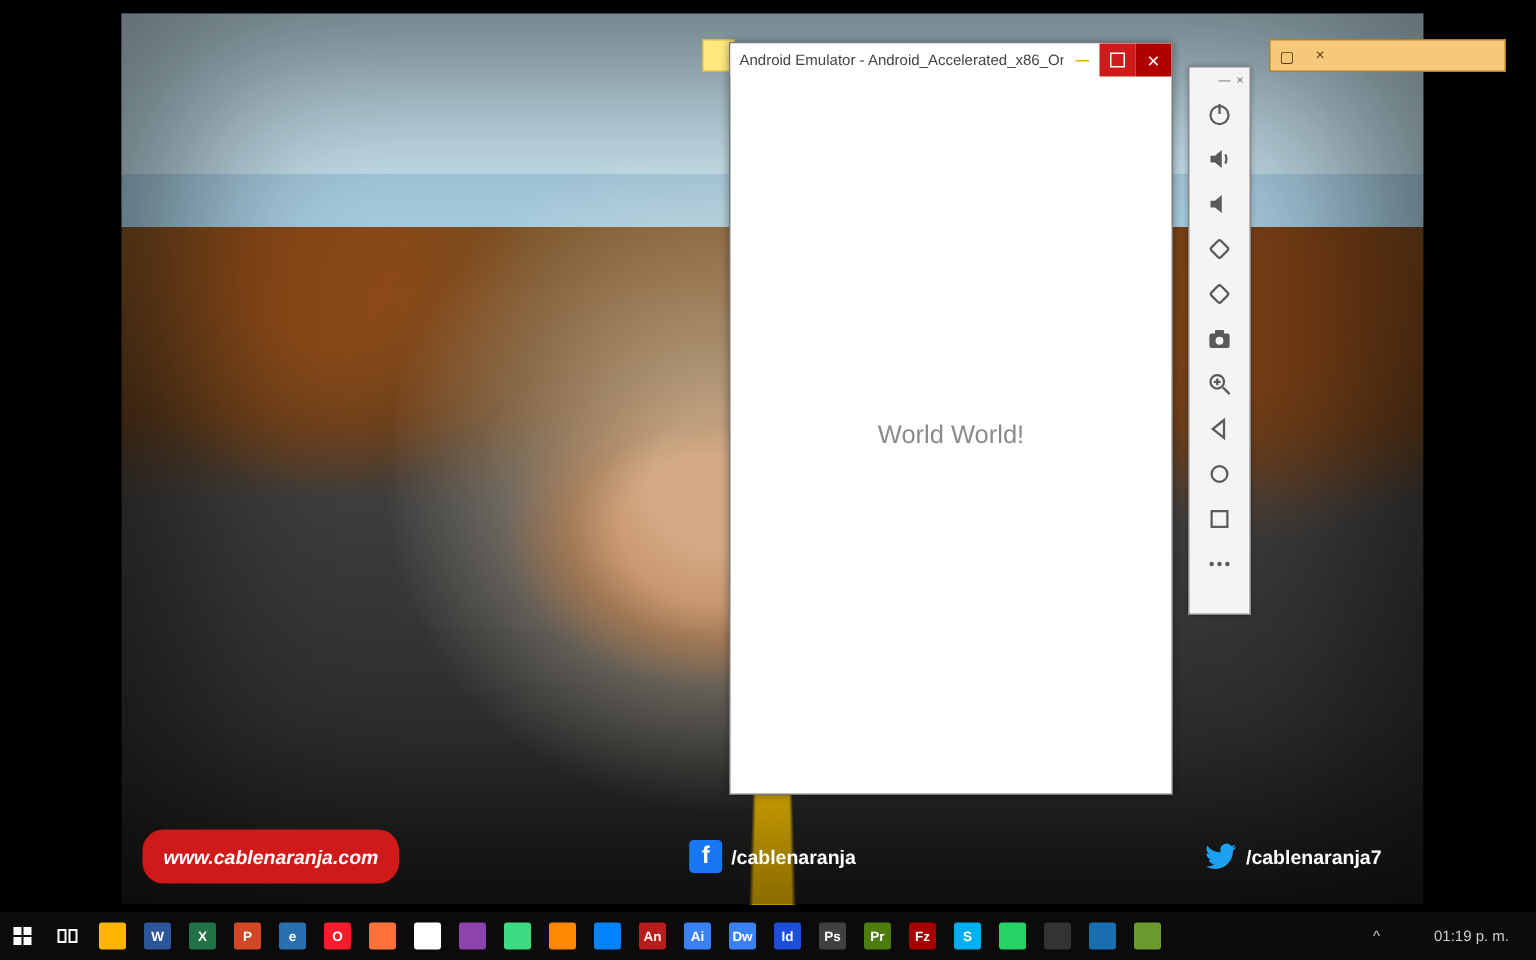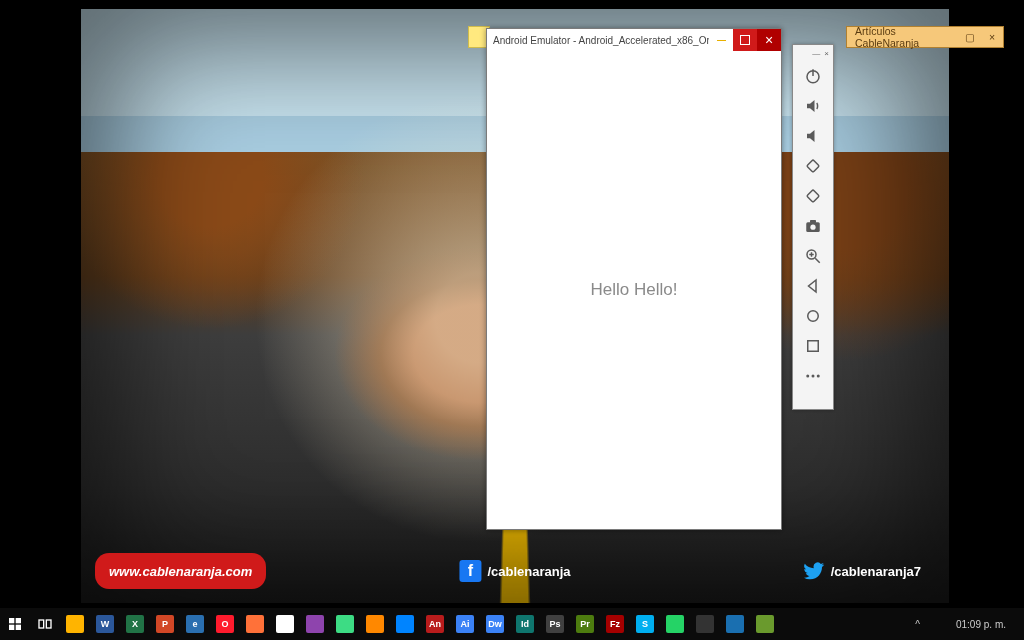--- a/index.html
+++ b/index.html
@@ -113,21 +113,21 @@
 <div class="emu">
   <div class="emu-titlebar">
     <div class="emu-title">Android Emulator - Android_Accelerated_x86_Oreo:5554</div>
     <div class="emu-btns">
       <div class="emu-btn min"></div>
       <div class="emu-btn max"></div>
       <div class="emu-btn close">×</div>
     </div>
   </div>
   <div class="emu-screen">
-    <span>Hello Hello!</span>
+    <span>World World!</span>
   </div>
 </div>
 
 <div class="emu-tools">
   <div class="hdr">
       <span>—</span>
       <span>×</span>
     </div>
   <div class="tool">
       <svg viewBox="0 0 24 24">
@@ -189,21 +189,20 @@
   <div class="tool filled">
       <svg viewBox="0 0 24 24">
         <circle cx="5" cy="12" r="2"></circle>
         <circle cx="12" cy="12" r="2"></circle>
         <circle cx="19" cy="12" r="2"></circle>
       </svg>
     </div>
 </div>
 
 <div class="side-win">
-  <span class="t">Artículos CableNaranja</span>
   <span class="b">▢</span>
   <span class="b">×</span>
 </div>
 
 <div class="taskbar">
   <div class="tb-left" id="tb-apps">
       <div class="tb-item">
         <svg viewBox="0 0 24 24" fill="#fff">
           <rect x="3" y="3" width="8" height="8"></rect>
           <rect x="13" y="3" width="8" height="8"></rect>
@@ -256,21 +255,21 @@
       <div class="tb-item">
         <div class="tile" style="background: #b91c1c;">An</div>
       </div>
       <div class="tb-item">
         <div class="tile" style="background: #3b82f6;">Ai</div>
       </div>
       <div class="tb-item">
         <div class="tile" style="background: #3b82f6;">Dw</div>
       </div>
       <div class="tb-item">
-        <div class="tile" style="background: #0f766e;">Id</div>
+        <div class="tile" style="background: #1d4ed8;">Id</div>
       </div>
       <div class="tb-item">
         <div class="tile" style="background: #404040;">Ps</div>
       </div>
       <div class="tb-item">
         <div class="tile" style="background: #4d7c0f;">Pr</div>
       </div>
       <div class="tb-item">
         <div class="tile" style="background: rgb(165, 0, 0);">Fz</div>
       </div>
@@ -296,21 +295,21 @@
     <div class="seg">
         <svg viewBox="0 0 24 24" fill="#ccc">
           <path d="M3 18h4v3H3zM9 13h4v8H9zM15 8h4v13h-4z"></path>
         </svg>
       </div>
     <div class="seg">
         <svg viewBox="0 0 24 24" fill="#ccc">
           <path d="M4 9v6h4l6 5V4L8 9H4z"></path>
         </svg>
       </div>
-    <div class="seg">01:09 p. m.</div>
+    <div class="seg">01:19 p. m.</div>
     <div class="seg">
         <svg viewBox="0 0 24 24" fill="none" stroke="#ccc" stroke-width="2">
           <rect x="4" y="4" width="16" height="12"></rect>
           <path d="M4 16l8 4 8-4"></path>
         </svg>
       </div>
   </div>
 </div>
 
 </body></html>

